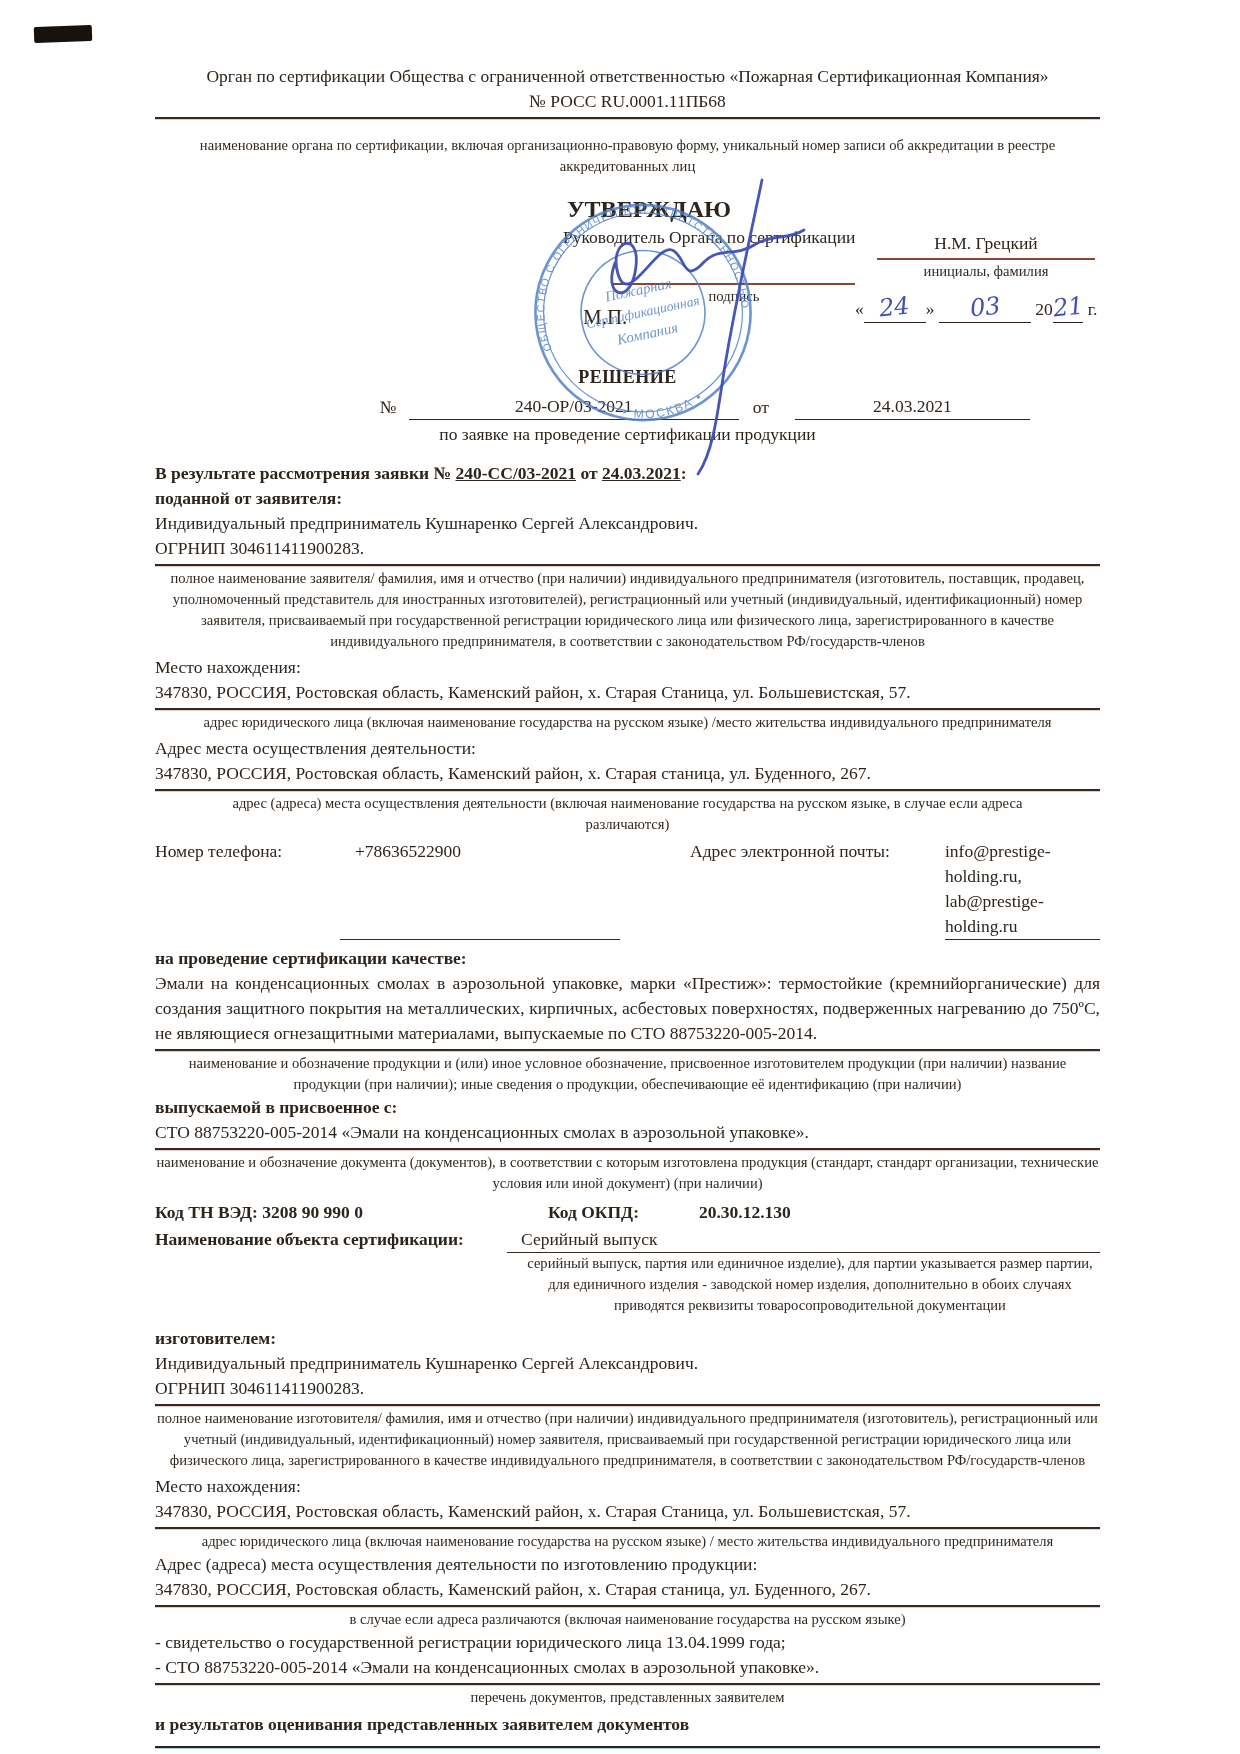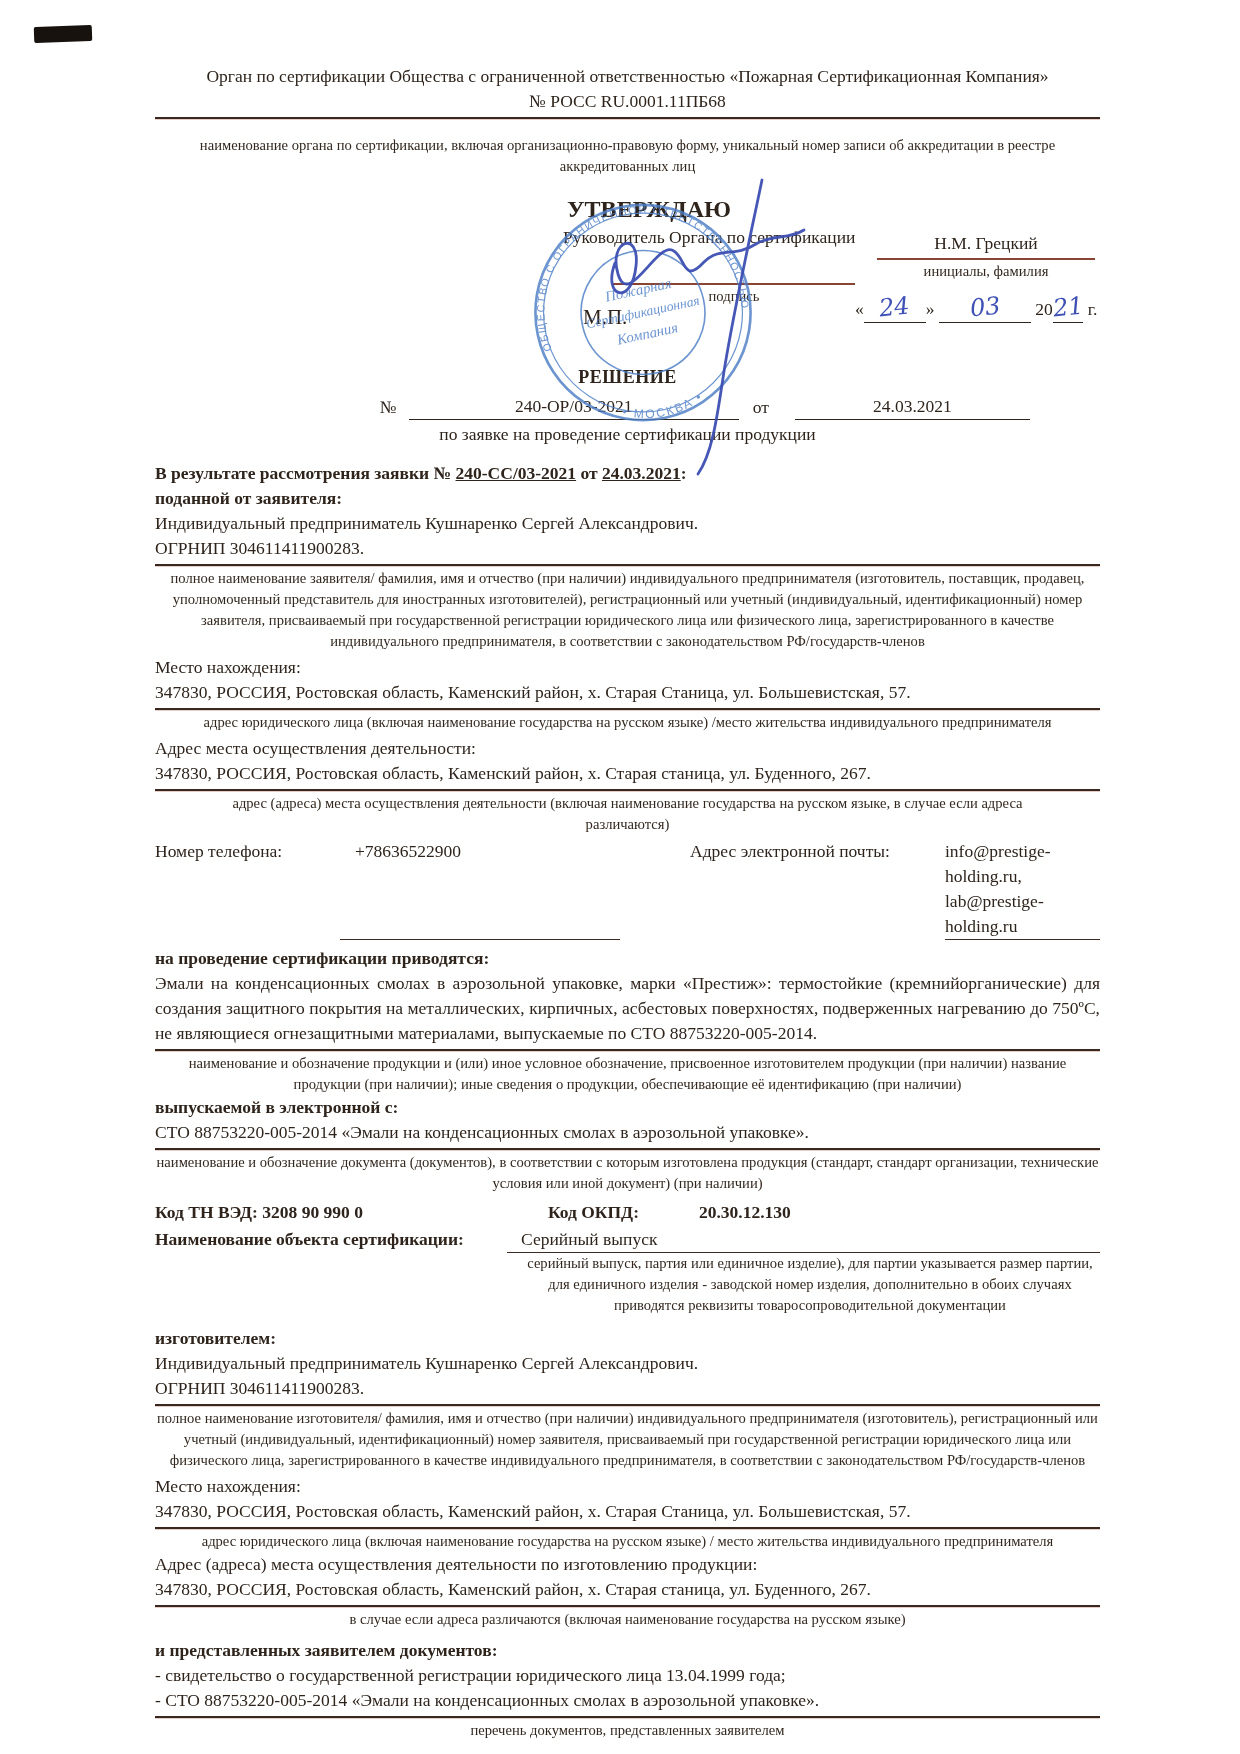--- a/index.html
+++ b/index.html
@@ -119,26 +119,26 @@
     <div class="contactrow">
       <div class="l1">Номер телефона:</div>
       <div class="phone">+78636522900</div>
       <div class="l2" style="padding-left:70px;">Адрес электронной почты:</div>
       <div class="emails">
         <div>info@prestige-holding.ru,</div>
         <div>lab@prestige-holding.ru</div>
       </div>
     </div>
 
-    <div class="b" style="margin-top:6px;">на проведение сертификации приводятся:</div>
+    <div class="b" style="margin-top:6px;">на проведение сертификации качестве:</div>
     <div style="text-align:justify;">Эмали на конденсационных смолах в аэрозольной упаковке, марки «Престиж»: термостойкие (кремнийорганические) для создания защитного покрытия на металлических, кирпичных, асбестовых поверхностях, подверженных нагреванию до 750ºС, не являющиеся огнезащитными материалами, выпускаемые по СТО 88753220-005-2014.</div>
     <div class="rule"></div>
     <div class="caption">наименование и обозначение продукции и (или) иное условное обозначение, присвоенное изготовителем продукции (при наличии) название продукции (при наличии); иные сведения о продукции, обеспечивающие её идентификацию (при наличии)</div>
 
-    <div class="b">выпускаемой в электронной с:</div>
+    <div class="b">выпускаемой в присвоенное с:</div>
     <div>СТО 88753220-005-2014 «Эмали на конденсационных смолах в аэрозольной упаковке».</div>
     <div class="rule"></div>
     <div class="caption">наименование и обозначение документа (документов), в соответствии с которым изготовлена продукция (стандарт, стандарт организации, технические условия или иной документ) (при наличии)</div>
 
     <div class="codesrow">
       <div>Код ТН ВЭД: 3208 90 990 0</div>
       <div class="okpdl">Код ОКПД:</div>
       <div class="okpdv">20.30.12.130</div>
     </div>
 
@@ -157,21 +157,20 @@
     <div style="margin-top:3px;">Место нахождения:</div>
     <div>347830, РОССИЯ, Ростовская область, Каменский район, х. Старая Станица, ул. Большевистская, 57.</div>
     <div class="rule"></div>
     <div class="caption">адрес юридического лица (включая наименование государства на русском языке) / место жительства индивидуального предпринимателя</div>
 
     <div>Адрес (адреса) места осуществления деятельности по изготовлению продукции:</div>
     <div>347830, РОССИЯ, Ростовская область, Каменский район, х. Старая станица, ул. Буденного, 267.</div>
     <div class="rule"></div>
     <div class="caption">в случае если адреса различаются (включая наименование государства на русском языке)</div>
 
-    <div class="b" style="margin-top:8px;">и представленных заявителем документов:</div>
     <div>- свидетельство о государственной регистрации юридического лица 13.04.1999 года;</div>
     <div>- СТО 88753220-005-2014 «Эмали на конденсационных смолах в аэрозольной упаковке».</div>
     <div class="rule"></div>
     <div class="caption">перечень документов, представленных заявителем</div>
 
     <div class="results">и результатов оценивания представленных заявителем документов</div>
 
   </div>
 
   <svg class="stamp" width="330" height="345" viewBox="0 0 320 340">

